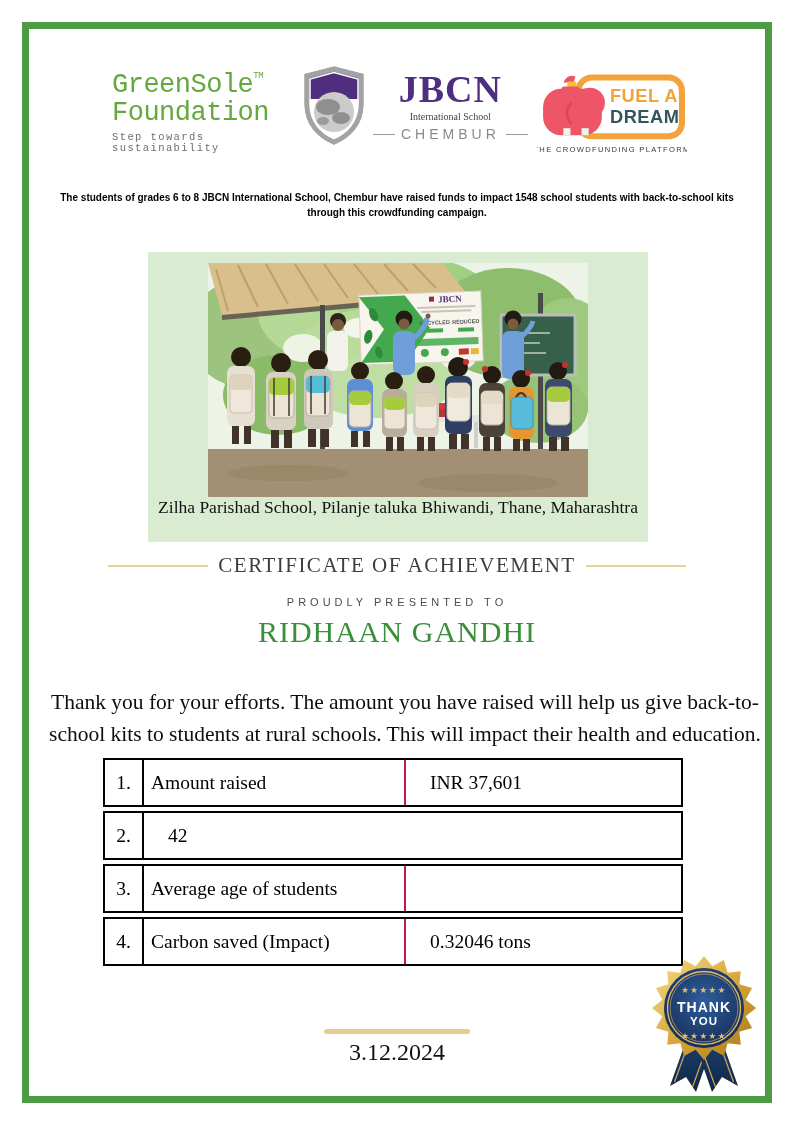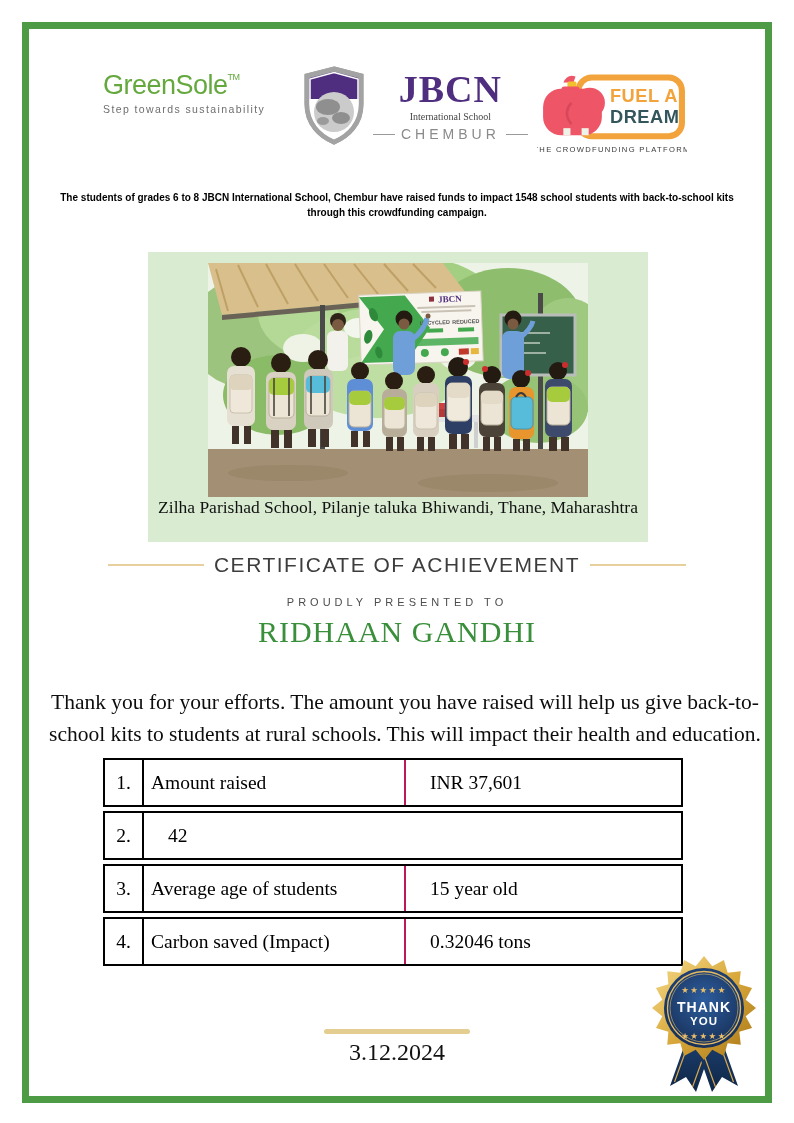--- a/index.html
+++ b/index.html
@@ -4,21 +4,21 @@
 <style>
   html,body{margin:0;padding:0;}
   body{
     width:794px;height:1123px;position:relative;background:#ffffff;
     font-family:"Liberation Sans",sans-serif;overflow:hidden;
   }
   .frame{position:absolute;left:22px;top:22px;right:22px;bottom:20px;border:7px solid #4e9b45;}
 
   
   .logos{position:absolute;left:100px;top:68px;width:594px;height:95px;}
-  .logo-greensole{position:absolute;left:3px;top:4px;width:170px;line-height:1;}
+  .logo-greensole{position:absolute;left:12px;top:4px;width:170px;line-height:1;font-family:Liberation Mono, monospace;}
   .gs-line1{font-size:27px;color:#64a83e;letter-spacing:-.5px;}
   .gs-tm{font-size:9px;vertical-align:14px;color:#64a83e;}
   .gs-line2{font-size:27px;color:#64a83e;letter-spacing:-.5px;margin-top:1px;}
   .gs-tagline{font-size:10.5px;color:#6e6e6e;letter-spacing:1.4px;margin-top:5px;}
 
   .logo-jbcn{position:absolute;left:203px;top:-2px;width:200px;display:flex;align-items:center;}
   .jbcn-shield{width:62px;height:80px;flex:0 0 auto;}
   .jbcn-text{margin-left:8px;text-align:center;}
   .jbcn-name{font-family:"Liberation Serif",serif;font-weight:bold;font-size:38px;color:#4f2d7f;letter-spacing:1px;line-height:1;}
   .jbcn-sub{font-family:"Liberation Serif",serif;font-size:10px;color:#454545;margin-top:3px;}
@@ -45,21 +45,21 @@
     text-align:center;
   }
 
   
   .cert-heading-row{
     position:absolute;left:108px;top:553px;width:578px;
     display:flex;align-items:center;gap:10px;
   }
   .cert-heading-row .rule{flex:1;height:2px;background:#e7d09b;}
   .cert-heading{
-    font-family:Liberation Sans, sans-serif;font-size:21px;color:#3d3d3d;
+    font-family:Liberation Serif, serif;font-size:21px;color:#3d3d3d;
     letter-spacing:1.5px;white-space:nowrap;
   }
   .presented{
     position:absolute;left:0;top:596px;width:794px;text-align:center;
     font-size:11px;letter-spacing:4px;color:#4d4d4d;
   }
   .recipient{
     position:absolute;left:0;top:615px;width:794px;text-align:center;
     font-family:"Liberation Serif",serif;font-size:30px;color:#3a8f3b;letter-spacing:1px;
   }
@@ -88,20 +88,21 @@
 </style>
 </head>
 <body>
 
 <div class="frame"></div>
 
 <header class="logos">
 
   <div class="logo-greensole">
     <div class="gs-line1"><span>GreenSole</span><span class="gs-tm">TM</span></div>
+    <div class="gs-line2">Foundation</div>
     <div class="gs-tagline">Step towards sustainability</div>
   </div>
 
   <div class="logo-jbcn">
     <svg class="jbcn-shield" viewBox="0 0 62 80">
       <defs>
         <clipPath id="shieldClip">
             <path d="M31,3 L58,10 V38 C58,58 45,70 31,76 C17,70 4,58 4,38 V10 Z"></path>
           </clipPath>
       </defs>
@@ -327,21 +328,20 @@
     <div class="cell-label">Amount raised</div>
     <div class="cell-value">INR 37,601</div>
   </div>
   <div class="stats-row">
     <div class="cell-num">2.</div>
     <div class="cell-value">42</div>
   </div>
   <div class="stats-row">
     <div class="cell-num">3.</div>
     <div class="cell-label">Average age of students</div>
-    <div class="cell-value">15 year old</div>
   </div>
   <div class="stats-row">
     <div class="cell-num">4.</div>
     <div class="cell-label">Carbon saved (Impact)</div>
     <div class="cell-value">0.32046 tons</div>
   </div>
 </div>
 
 <div class="date-rule"></div>
 <div class="date">3.12.2024</div>

